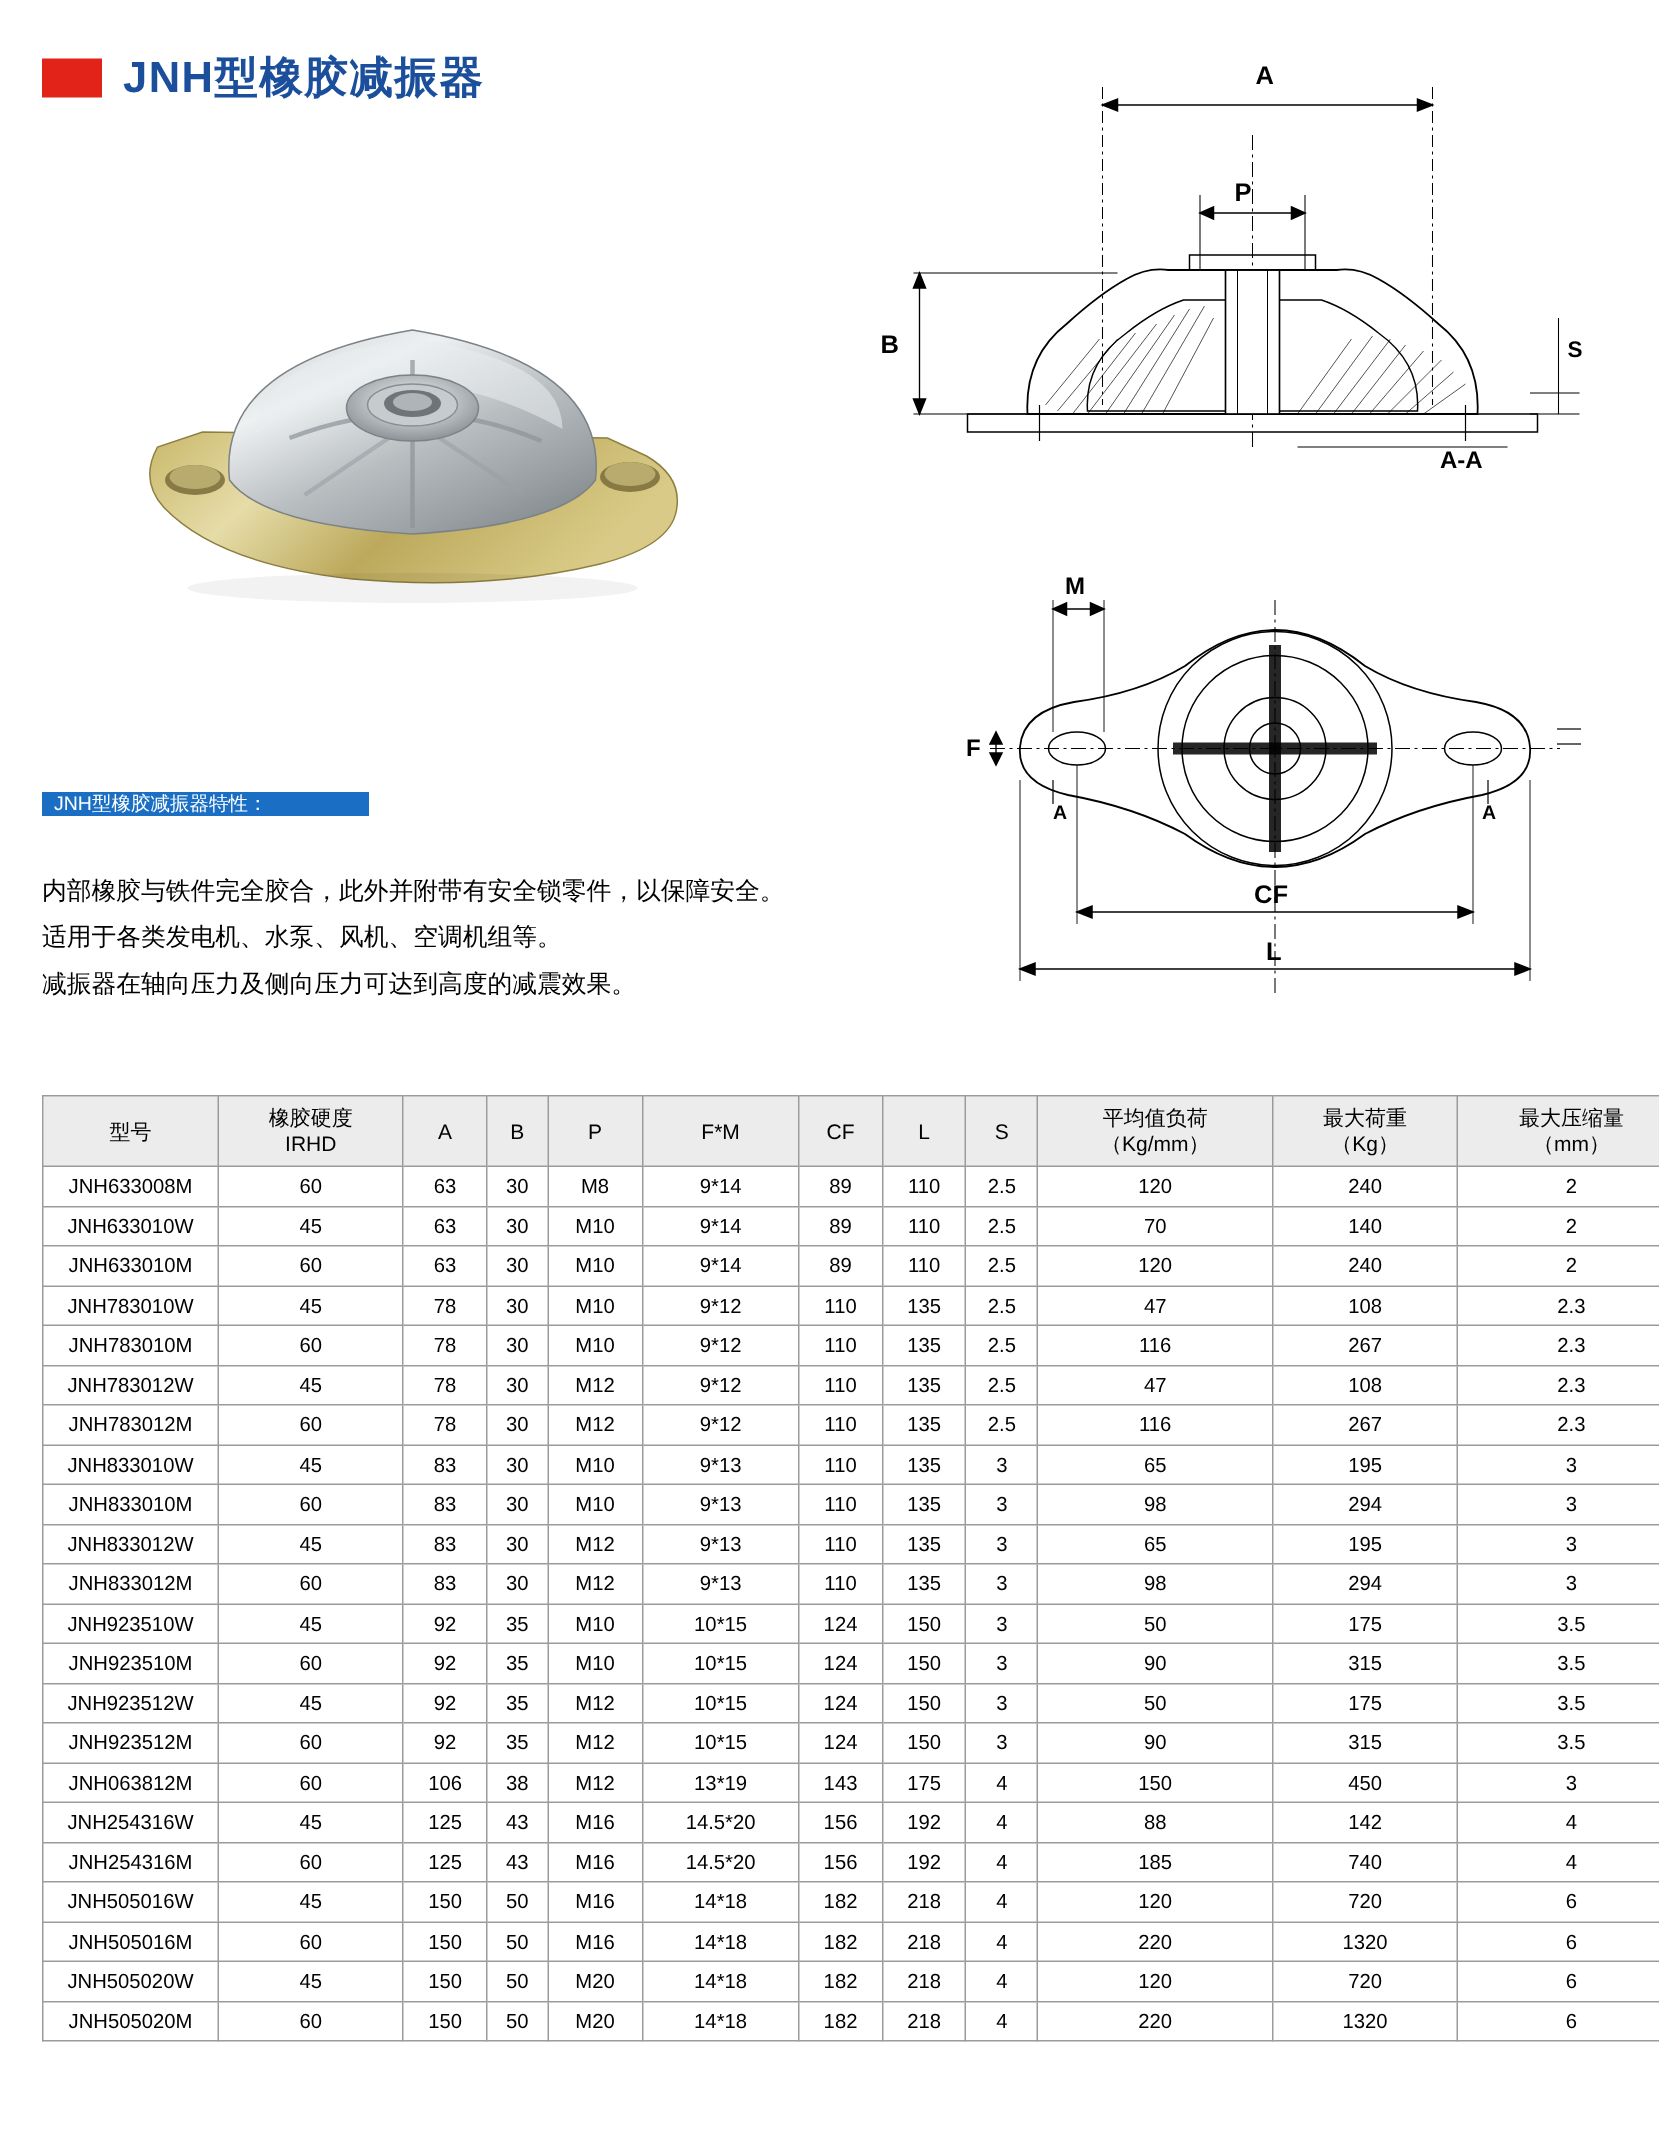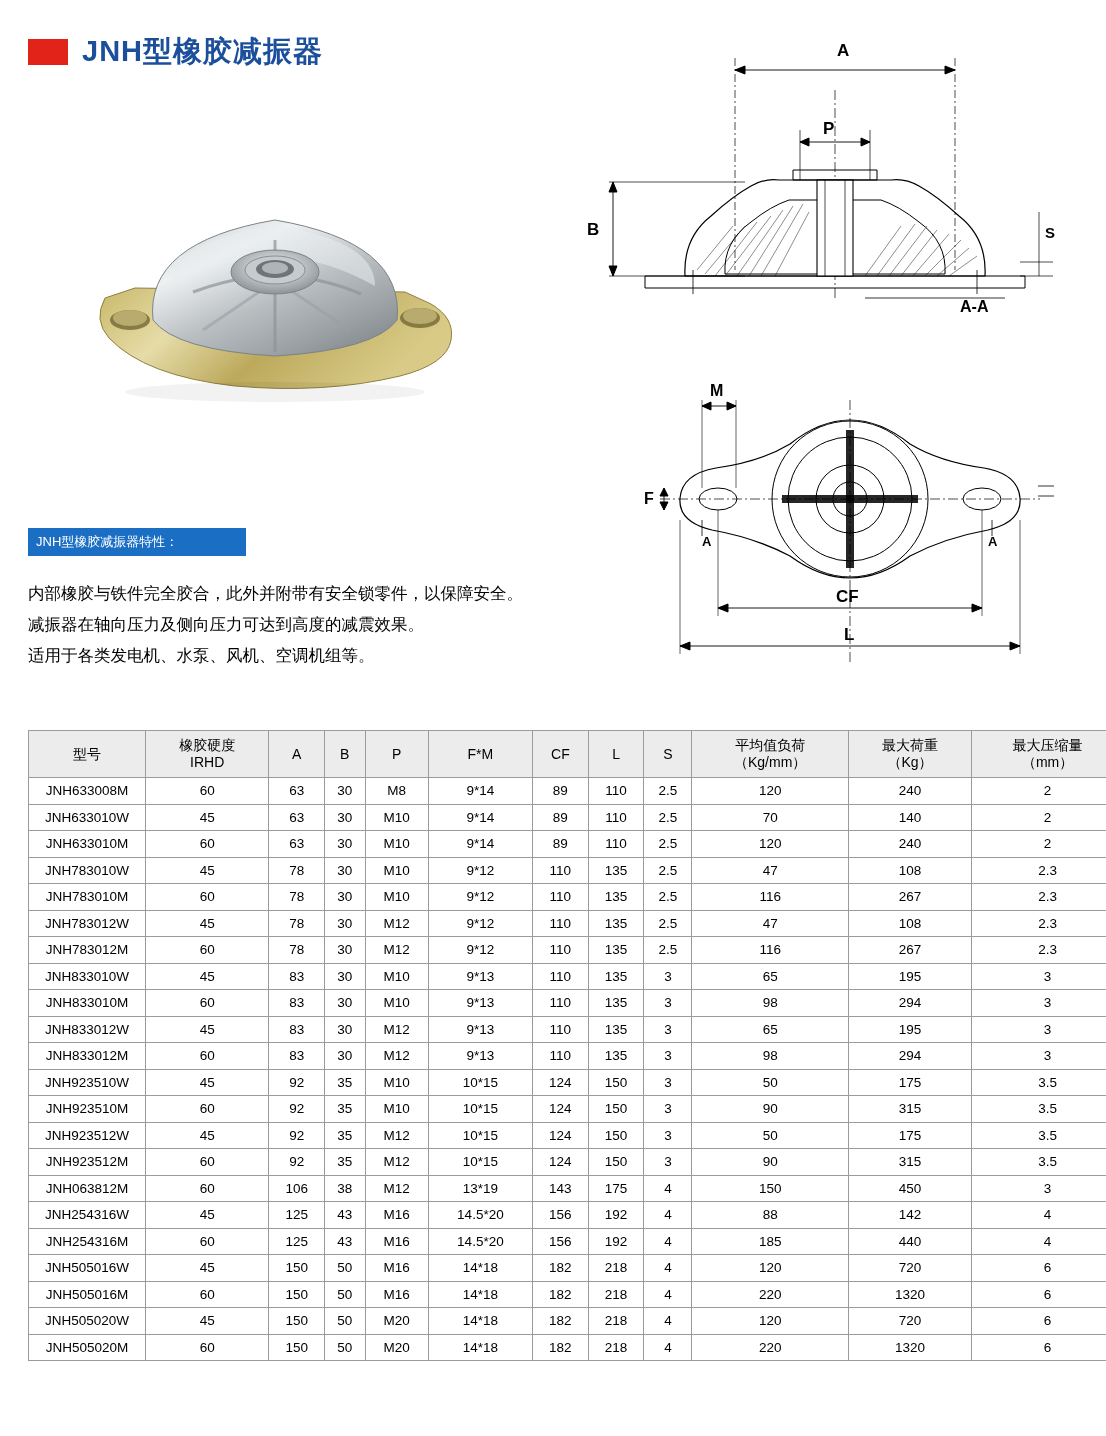--- a/index.html
+++ b/index.html
@@ -15,21 +15,21 @@
   .header{position:absolute;left:28px;top:32px;display:flex;align-items:center;}
   .header .redbar{width:40px;height:26px;background:#e2231a;margin-right:14px;}
   .header .title{font-size:29px;font-weight:bold;color:#1b4f9c;letter-spacing:1px;}
 
   
   .photo{position:absolute;left:75px;top:180px;width:400px;height:230px;}
   .photo svg{display:block;}
 
   
   .feature-tag{
-    position:absolute;left:28px;top:528px;width:218px;height:28px;
+    position:absolute;left:28px;top:528px;width:218px;height:16px;
     background:#1a6fc4;color:#fff;font-size:13px;
     display:flex;align-items:center;padding-left:8px;box-sizing:border-box;
   }
   .feature-text{
     position:absolute;left:28px;top:578px;width:540px;
     font-size:16.5px;line-height:31px;color:#000;
   }
   .feature-text div{white-space:nowrap;font-family:Liberation Serif, serif;}
 
   
@@ -110,22 +110,22 @@
   <ellipse cx="200" cy="89" rx="19" ry="9" fill="#6e7478"></ellipse>
   <ellipse cx="200" cy="88" rx="13" ry="6" fill="#aeb4b7"></ellipse>
 
   <ellipse cx="200" cy="212" rx="150" ry="10" fill="#000" opacity="0.05"></ellipse>
 </svg>
 </div>
 
 <div class="feature-tag">JNH型橡胶减振器特性：</div>
 <div class="feature-text">
   <div>内部橡胶与铁件完全胶合，此外并附带有安全锁零件，以保障安全。</div>
+  <div>适用于各类发电机、水泵、风机、空调机组等。</div>
   <div>减振器在轴向压力及侧向压力可达到高度的减震效果。</div>
-  <div>适用于各类发电机、水泵、风机、空调机组等。</div>
 </div>
 
 <div class="drawing-top">
 <svg width="520" height="300" viewBox="0 0 520 300" xmlns="http://www.w3.org/2000/svg" stroke="#000" fill="none" font-family="Liberation Sans, sans-serif" font-size="15">
 
   <line x1="170" y1="28" x2="170" y2="240" stroke-dasharray="8 3 2 3" stroke-width="0.7"></line>
   <line x1="390" y1="28" x2="390" y2="240" stroke-dasharray="8 3 2 3" stroke-width="0.7"></line>
   <line x1="170" y1="40" x2="390" y2="40" stroke-width="0.9"></line>
   <path d="M170 40 l10 -4 v8 z" fill="#000"></path>
   <path d="M390 40 l-10 -4 v8 z" fill="#000"></path>
@@ -539,21 +539,21 @@
           <td>JNH254316M</td>
           <td>60</td>
           <td>125</td>
           <td>43</td>
           <td>M16</td>
           <td>14.5*20</td>
           <td>156</td>
           <td>192</td>
           <td>4</td>
           <td>185</td>
-          <td>440</td>
+          <td>740</td>
           <td>4</td>
         </tr>
         <tr>
           <td>JNH505016W</td>
           <td>45</td>
           <td>150</td>
           <td>50</td>
           <td>M16</td>
           <td>14*18</td>
           <td>182</td>

